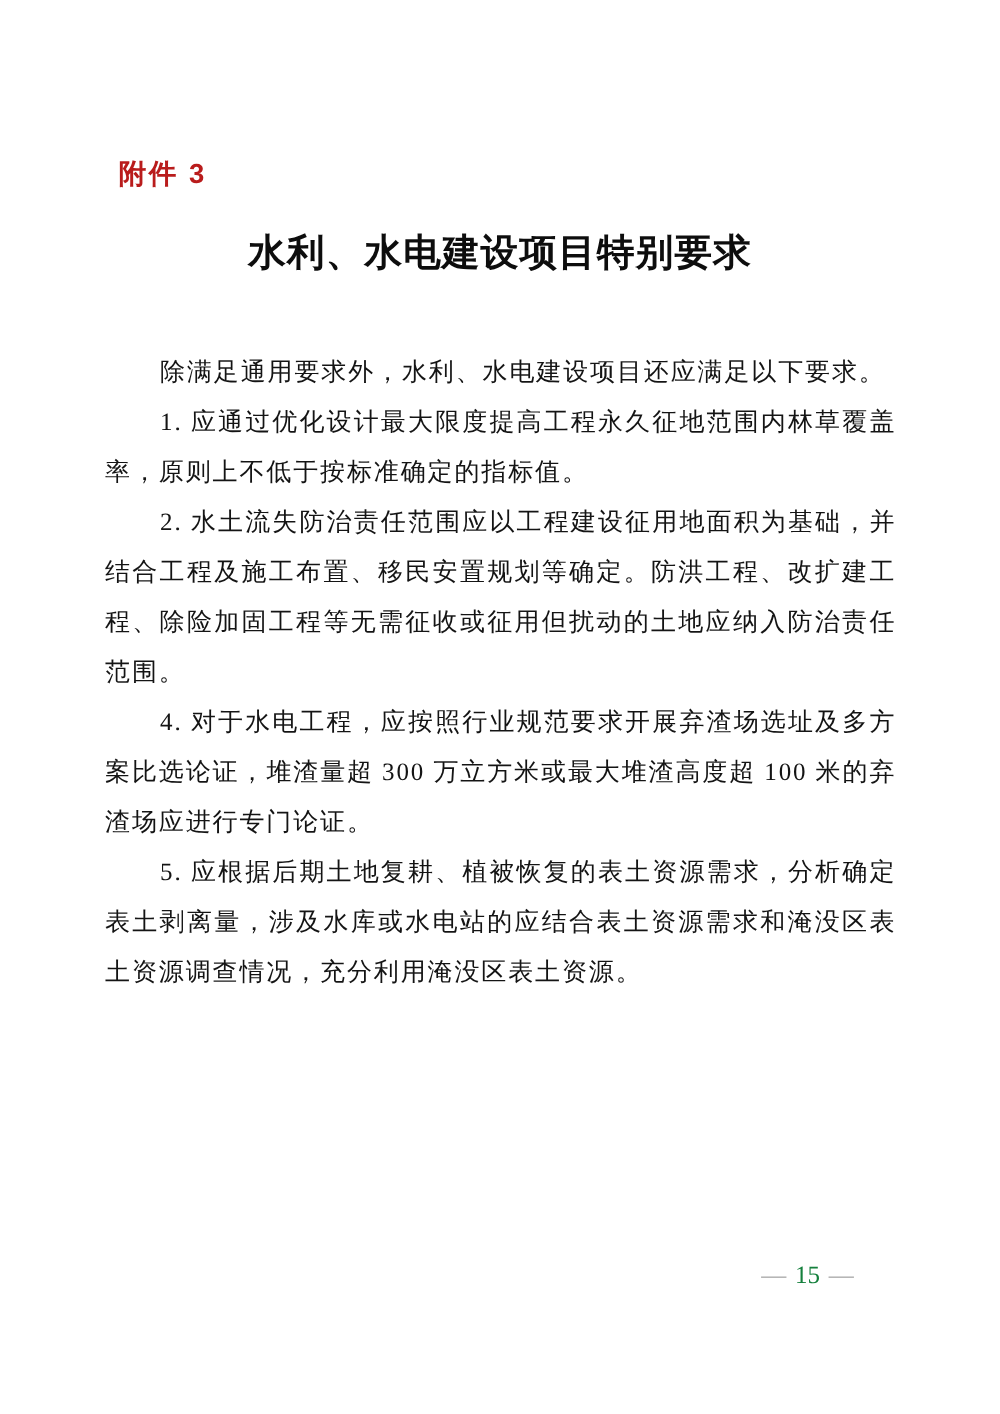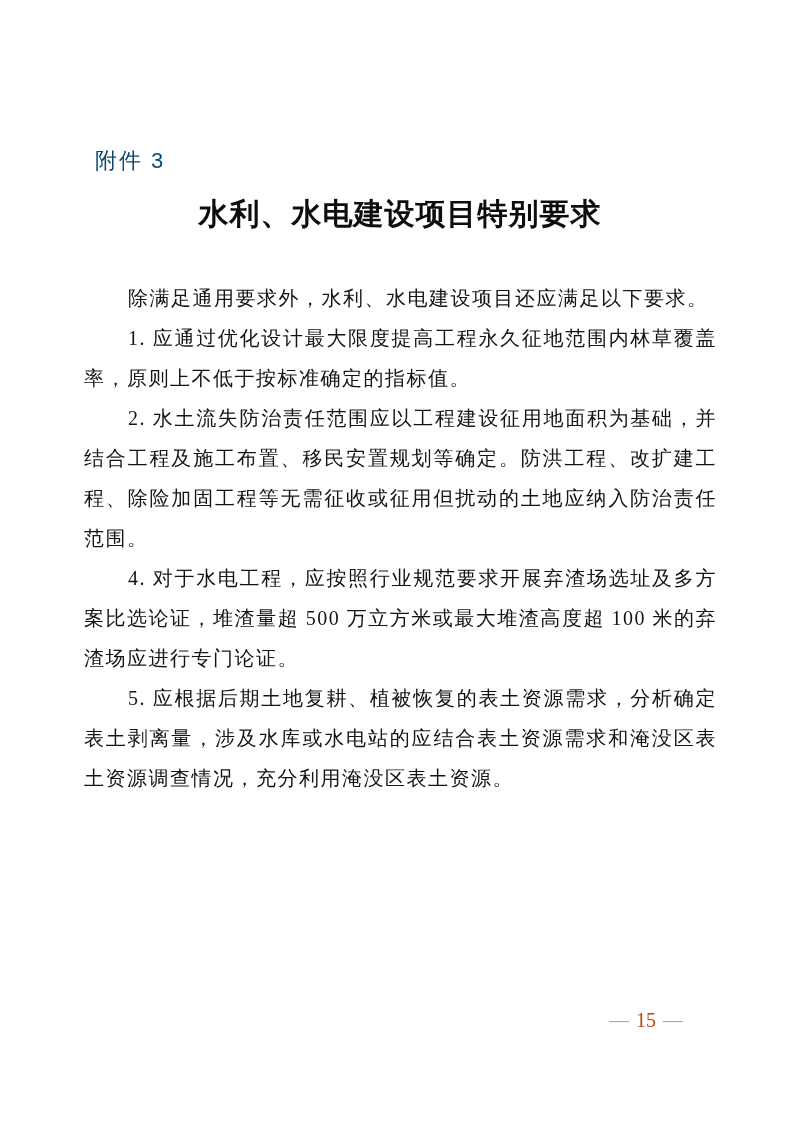--- a/index.html
+++ b/index.html
@@ -12,33 +12,33 @@
     width: 800px;
     height: 1131px;
     background: #ffffff;
     overflow: hidden;
     font-family: "Liberation Serif", "DejaVu Serif", serif;
     color: #111111;
   }
   .attachment-label {
     position: absolute;
     left: 95px;
-    top: 146px;
+    top: 124px;
     font-size: 22px;
-    font-weight: normal;
+    font-weight: bold;
     letter-spacing: 2px;
-    color: #0c4a6e;
+    color: #b91c1c;
     font-family: "Liberation Sans", "DejaVu Sans", sans-serif;
     white-space: nowrap;
   }
   .doc-title {
     position: absolute;
     left: 0;
     right: 0;
-    top: 194px;
+    top: 182px;
     margin: 0;
     text-align: center;
     font-size: 30px;
     font-weight: bold;
     letter-spacing: 1px;
     color: #0d0d0d;
     font-family: "Liberation Sans", "DejaVu Sans", sans-serif;
     white-space: nowrap;
   }
   .doc-body {
@@ -70,37 +70,37 @@
     font-size: 20px;
     line-height: 24px;
     font-family: "Liberation Serif", "DejaVu Serif", serif;
   }
   .footer-dash {
     color: #a6a6a6;
     font-weight: normal;
     letter-spacing: 0;
   }
   .footer-page-number {
-    color: #c2410c;
+    color: #15803d;
   }
 </style>
 </head>
 <body>
 
 <div class="page">
 
   <div class="attachment-label">附件 3</div>
 
   <h1 class="doc-title">水利、水电建设项目特别要求</h1>
 
   <div class="doc-body">
     <p>除满足通用要求外，水利、水电建设项目还应满足以下要求。</p>
     <p>1. 应通过优化设计最大限度提高工程永久征地范围内林草覆盖率，原则上不低于按标准确定的指标值。</p>
     <p>2. 水土流失防治责任范围应以工程建设征用地面积为基础，并结合工程及施工布置、移民安置规划等确定。防洪工程、改扩建工程、除险加固工程等无需征收或征用但扰动的土地应纳入防治责任范围。</p>
-    <p>4. 对于水电工程，应按照行业规范要求开展弃渣场选址及多方案比选论证，堆渣量超 500 万立方米或最大堆渣高度超 100 米的弃渣场应进行专门论证。</p>
+    <p>4. 对于水电工程，应按照行业规范要求开展弃渣场选址及多方案比选论证，堆渣量超 300 万立方米或最大堆渣高度超 100 米的弃渣场应进行专门论证。</p>
     <p>5. 应根据后期土地复耕、植被恢复的表土资源需求，分析确定表土剥离量，涉及水库或水电站的应结合表土资源需求和淹没区表土资源调查情况，充分利用淹没区表土资源。</p>
   </div>
 
   <div class="page-footer">
     <span class="footer-dash">—</span>
     <span class="footer-page-number">15</span>
     <span class="footer-dash">—</span>
   </div>
 
 </div>

